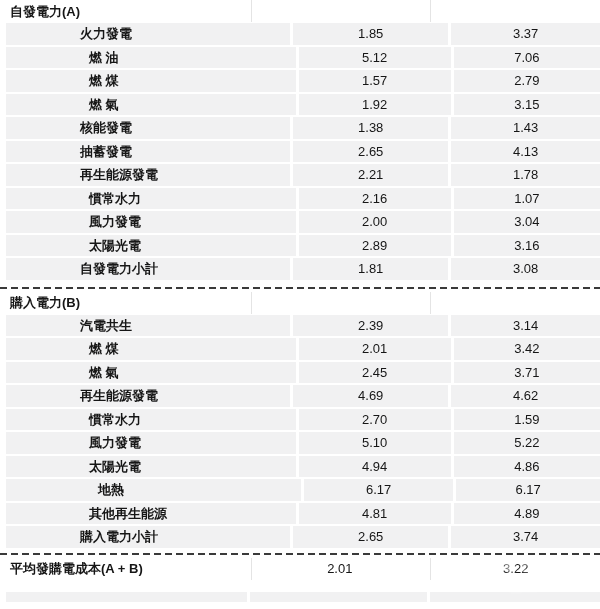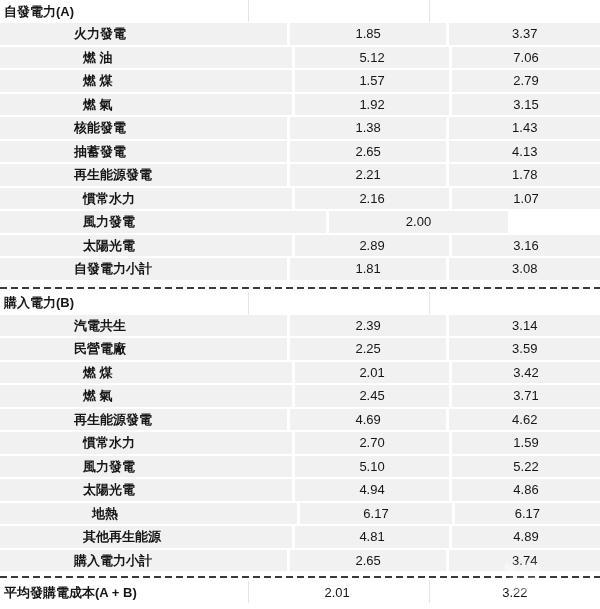--- a/index.html
+++ b/index.html
@@ -10,20 +10,21 @@
     background:#ffffff;
     font-family:"Liberation Sans","DejaVu Sans",sans-serif;
     color:#161616;
   }
   .row{
     display:flex;
     column-gap:3px;
     height:21.5px;
     margin-bottom:2px;
     align-items:stretch;
+    padding-left:6px;
   }
   .cell{
     display:flex;
     align-items:center;
     font-size:13px;
     line-height:1;
   }
   .cell.c1{width:243px;}
   .cell.c2{width:179px;justify-content:center;}
   .cell.c3{width:172px;justify-content:center;}
@@ -118,20 +119,21 @@
         <div class="cell c3">1.78</div>
       </div>
       <div class="row data">
         <div class="cell c1 ind2">慣常水力</div>
         <div class="cell c2">2.16</div>
         <div class="cell c3">1.07</div>
       </div>
       <div class="row data">
         <div class="cell c1 ind2">風力發電</div>
         <div class="cell c2">2.00</div>
+        <div class="cell c3">3.04</div>
       </div>
       <div class="row data">
         <div class="cell c1 ind2">太陽光電</div>
         <div class="cell c2">2.89</div>
         <div class="cell c3">3.16</div>
       </div>
       <div class="row data">
         <div class="cell c1 ind1">自發電力小計</div>
         <div class="cell c2">1.81</div>
         <div class="cell c3">3.08</div>
@@ -145,25 +147,20 @@
         <div class="cell c1 ind0">購入電力(B)</div>
         <div class="cell c2"></div>
         <div class="cell c3"></div>
       </div>
       <div class="row data">
         <div class="cell c1 ind1">汽電共生</div>
         <div class="cell c2">2.39</div>
         <div class="cell c3">3.14</div>
       </div>
       <div class="row data">
-        <div class="cell c1 ind1">民營電廠</div>
-        <div class="cell c2">2.25</div>
-        <div class="cell c3">3.59</div>
-      </div>
-      <div class="row data">
         <div class="cell c1 ind2">燃 煤</div>
         <div class="cell c2">2.01</div>
         <div class="cell c3">3.42</div>
       </div>
       <div class="row data">
         <div class="cell c1 ind2">燃 氣</div>
         <div class="cell c2">2.45</div>
         <div class="cell c3">3.71</div>
       </div>
       <div class="row data">

